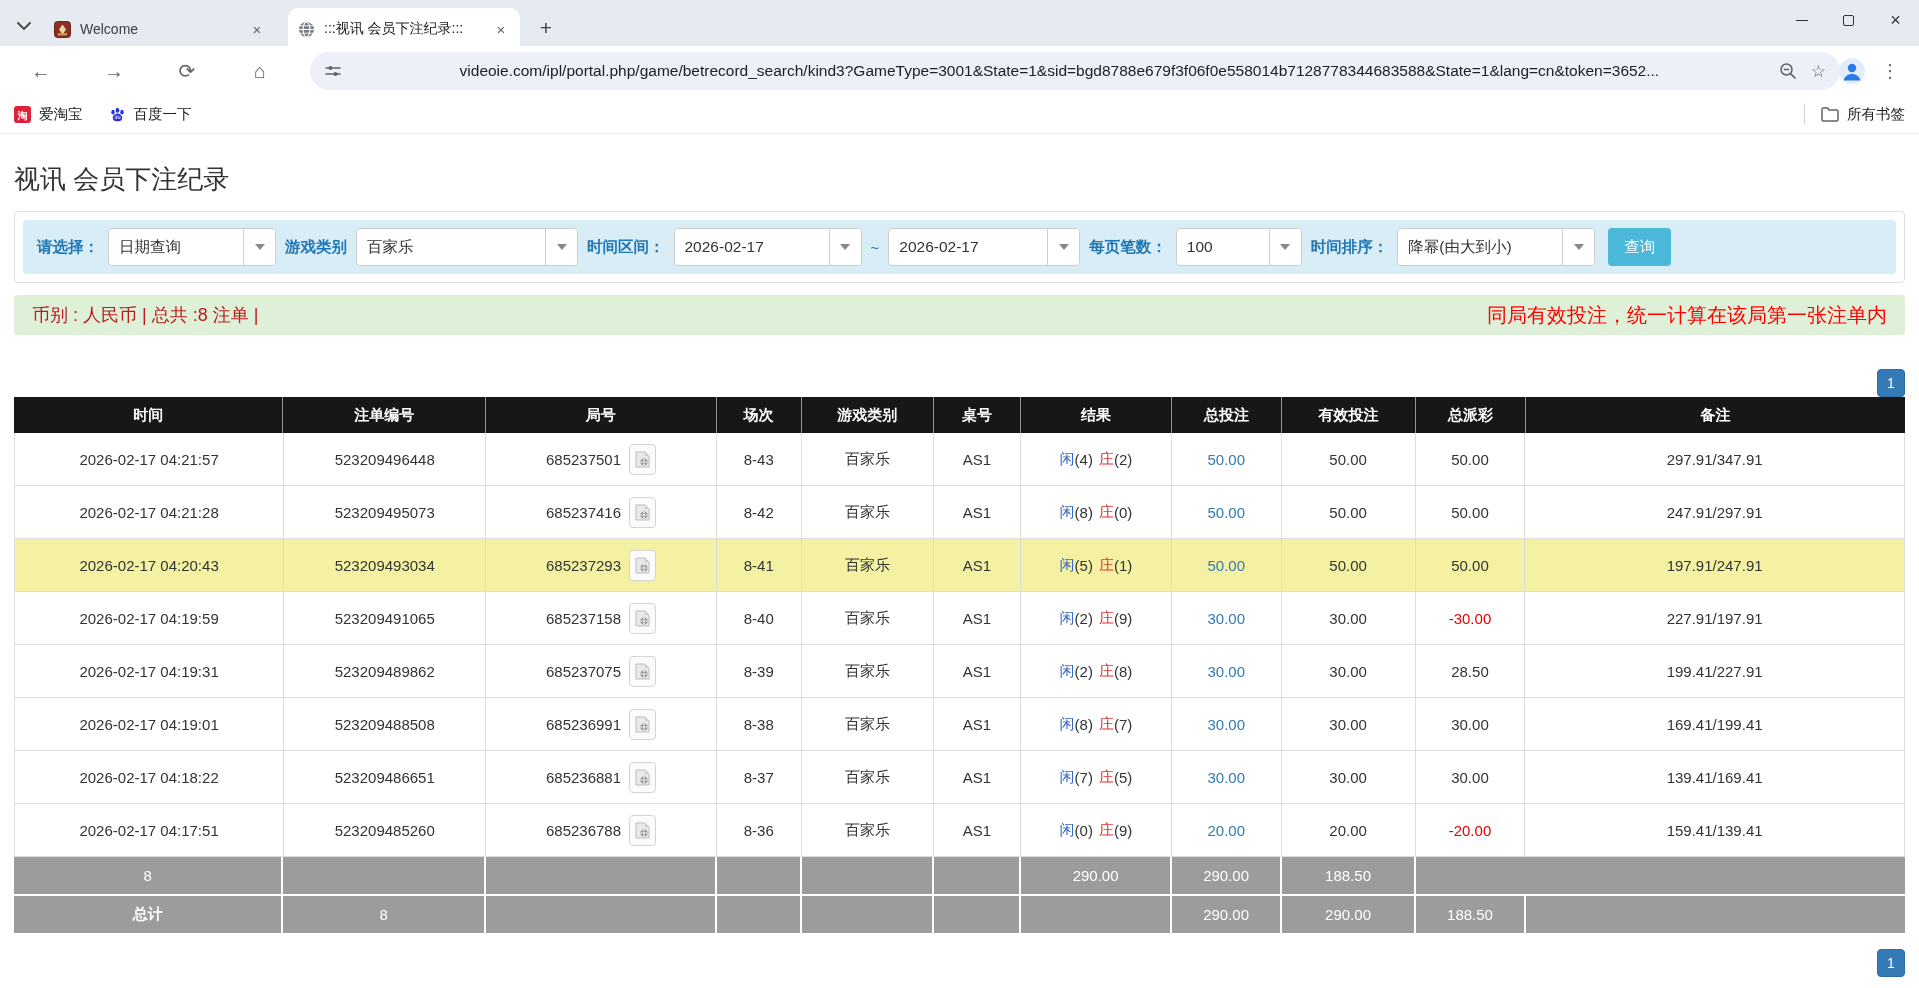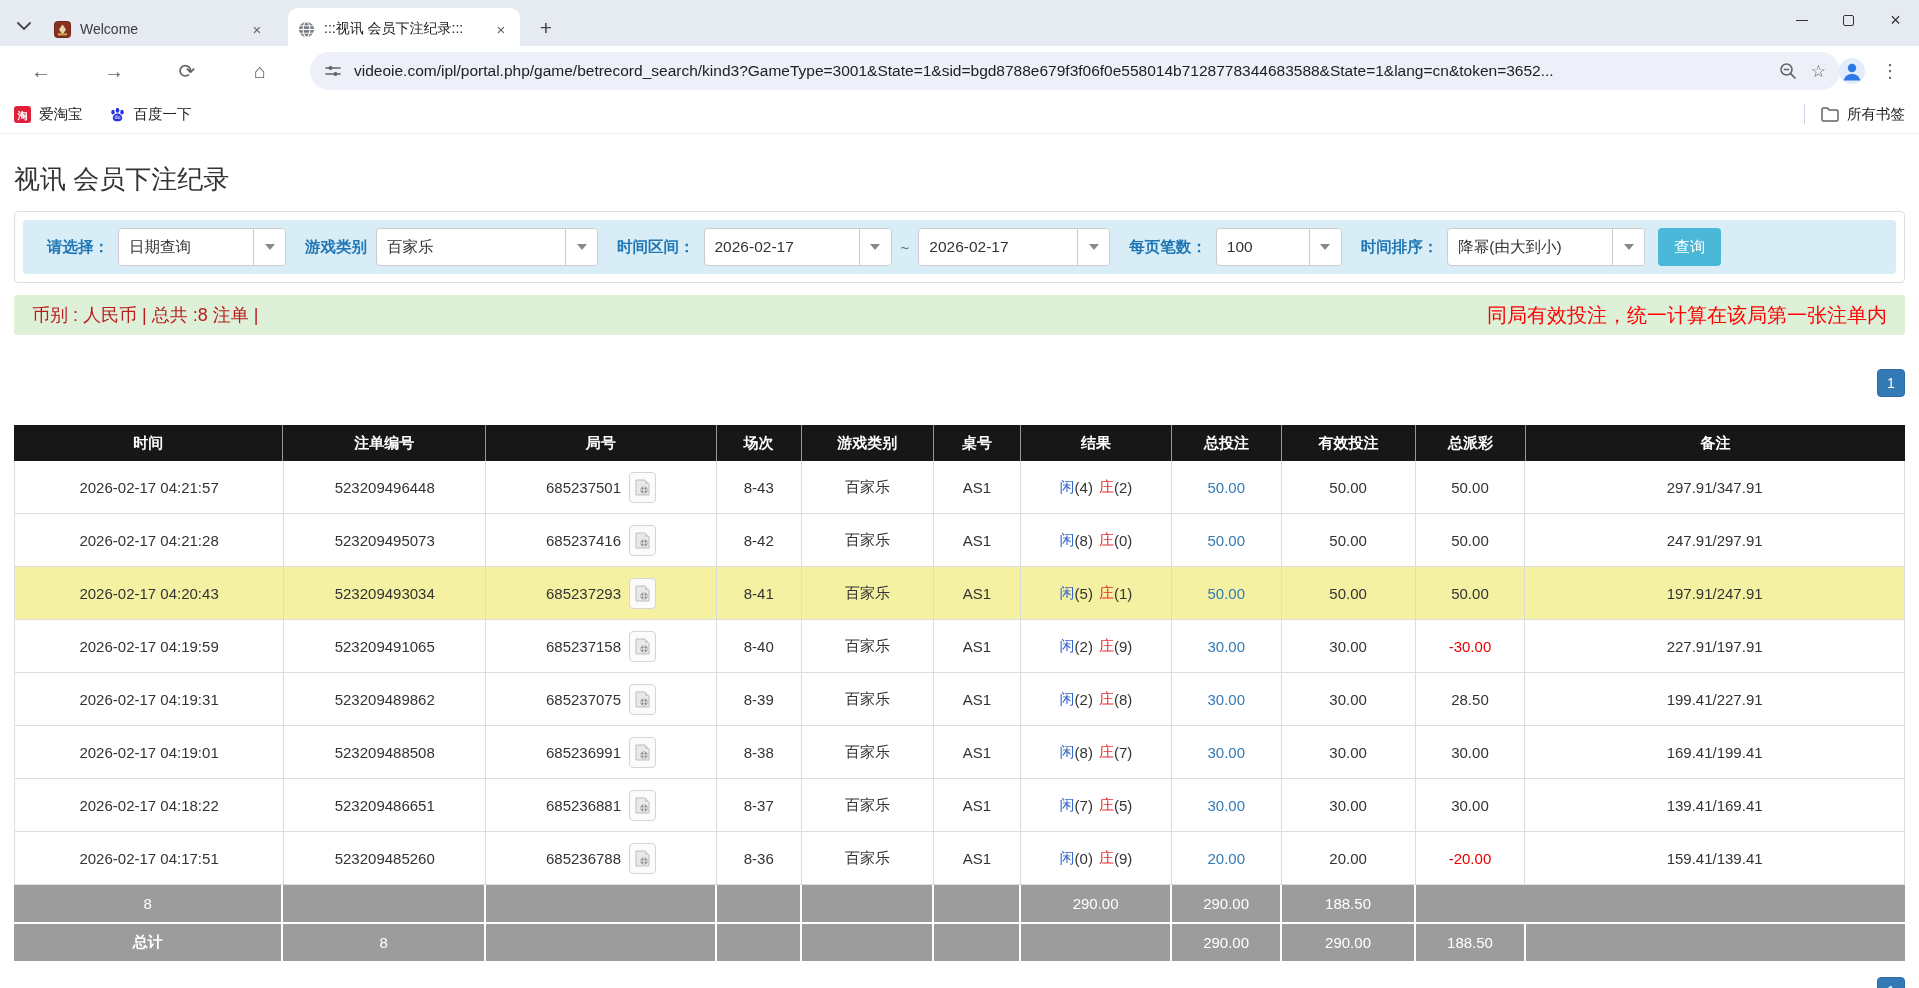--- a/index.html
+++ b/index.html
@@ -24,21 +24,21 @@
   .win-btn { width:47px; height:40px; display:flex; align-items:center; justify-content:center;
     color:#333; font-size:15px; }
   .win-btn .sq { width:11px; height:11px; border:1.2px solid #333; border-radius:2px; }
   .win-btn .mini { width:12px; height:0; border-top:1.2px solid #333; }
   .win-btn.close { font-size:18px; }
 
   .toolbar { position:relative; width:100%; height:49px; background:#fff; }
   .nav-ico { position:absolute; top:6px; width:38px; height:38px; display:flex; align-items:center;
     justify-content:center; color:#5f6368; font-size:20px; border-radius:50%; }
   .omnibox { position:absolute; left:310px; top:6px; width:1530px; height:38px; background:#edf0f8;
-    border-radius:19px; display:flex; align-items:center; padding:16px 14px; }
+    border-radius:19px; display:flex; align-items:center; padding:16px 14px;text-align:center; }
   .omnibox .site-ico { margin-right:12px; display:flex; }
   .omnibox .url { flex:1; font-size:15.5px; color:#202124; white-space:nowrap; overflow:hidden; }
   .omnibox .right-ico { margin-left:14px; color:#5f6368; font-size:17px; display:flex; }
   .avatar-btn { position:absolute; right:50px; top:8px; width:34px; height:34px; border-radius:50%;
     display:flex; align-items:center; justify-content:center; }
   .menu-btn { position:absolute; right:12px; top:8px; width:34px; height:34px; color:#5f6368;
     display:flex; align-items:center; justify-content:center; font-size:18px; }
 
   .bookmarks { position:relative; width:100%; height:39px; background:#fff; display:flex;
     align-items:center; padding:0 14px; border-bottom:1px solid #f0f0f0; }
@@ -48,41 +48,41 @@
   .bm-divider { width:1px; height:20px; background:#cdd3e0; margin-right:16px; }
   .folder-ico { margin-right:8px; display:flex; }
 
   
   .content { padding:0 14px; }
   .page-title { margin-top:28px; font-size:26px; color:#333; font-weight:400; }
 
   .filter-panel { margin-top:14px; border:1px solid #ddd; border-radius:4px; padding:8px; background:#fff; }
   .filter-bar { background:#d9edf7; border-radius:4px; height:54px; display:flex; align-items:center;
     padding:0 14px; gap:9px; }
-  .f-label { color:#2077b4; font-weight:bold; font-size:15.5px; white-space:nowrap;margin-left:10px; }
+  .f-label { color:#2077b4; font-weight:bold; font-size:15.5px; white-space:nowrap; }
   .combo { display:flex; height:38px; background:#fff; border:1px solid #ccc; border-radius:4px; overflow:hidden; }
   .combo .combo-text { display:flex; align-items:center; padding:0 10px; font-size:15.5px; color:#333; }
   .combo .combo-arrow { width:32px; border-left:1px solid #ccc; display:flex; align-items:center;
     justify-content:center; background:#fff; }
   .caret { width:0; height:0; border-left:5px solid transparent; border-right:5px solid transparent;
     border-top:6px solid #888; }
   .tilde { color:#31708f; font-size:15px; }
   .search-btn { background:#4bb8d9; color:#fff; border:none; border-radius:4px; height:38px;
     padding:0 16px; font-size:15.5px; margin-left:4px; }
 
   .info-bar { margin-top:12px; background:#dff0d8; border-radius:3px; height:40px; display:flex;
     align-items:center; justify-content:space-between; padding:0 18px; }
   .info-left { color:#b91c1c; font-size:18px; }
   .info-right { color:#f00; font-size:20px; }
 
   .pager-row { margin-top:34px; display:flex; justify-content:flex-end; }
   .page-btn { width:28px; height:28px; background:#337ab7; border:1px solid #2e6da4; border-radius:4px;
     color:#fff; font-size:14px; display:flex; align-items:center; justify-content:center; }
 
-  .bet-table { margin-top:28px; }
+  .bet-table { }
   .trow { display:grid;
     grid-template-columns:14.25fr 10.7fr 12.2fr 4.5fr 7fr 4.6fr 8fr 5.8fr 7.1fr 5.8fr 20.05fr; }
   .cell { display:flex; align-items:center; justify-content:center; font-size:15px; color:#333;
     text-align:center; }
   .thead { background:#171717; }
   .thead .cell { color:#fff; font-weight:bold; height:36px; border-right:1px solid rgba(255,255,255,.55); font-size:15px; }
   .thead .cell:last-child { border-right:none; }
   .tbody .trow { border-bottom:1px solid #ddd; border-left:1px solid #ddd; border-right:1px solid #ddd; background:#fff; }
   .tbody .trow.hl { background:#f5f1a3; }
   .tbody .cell { height:52px; border-right:1px solid #ddd; }

